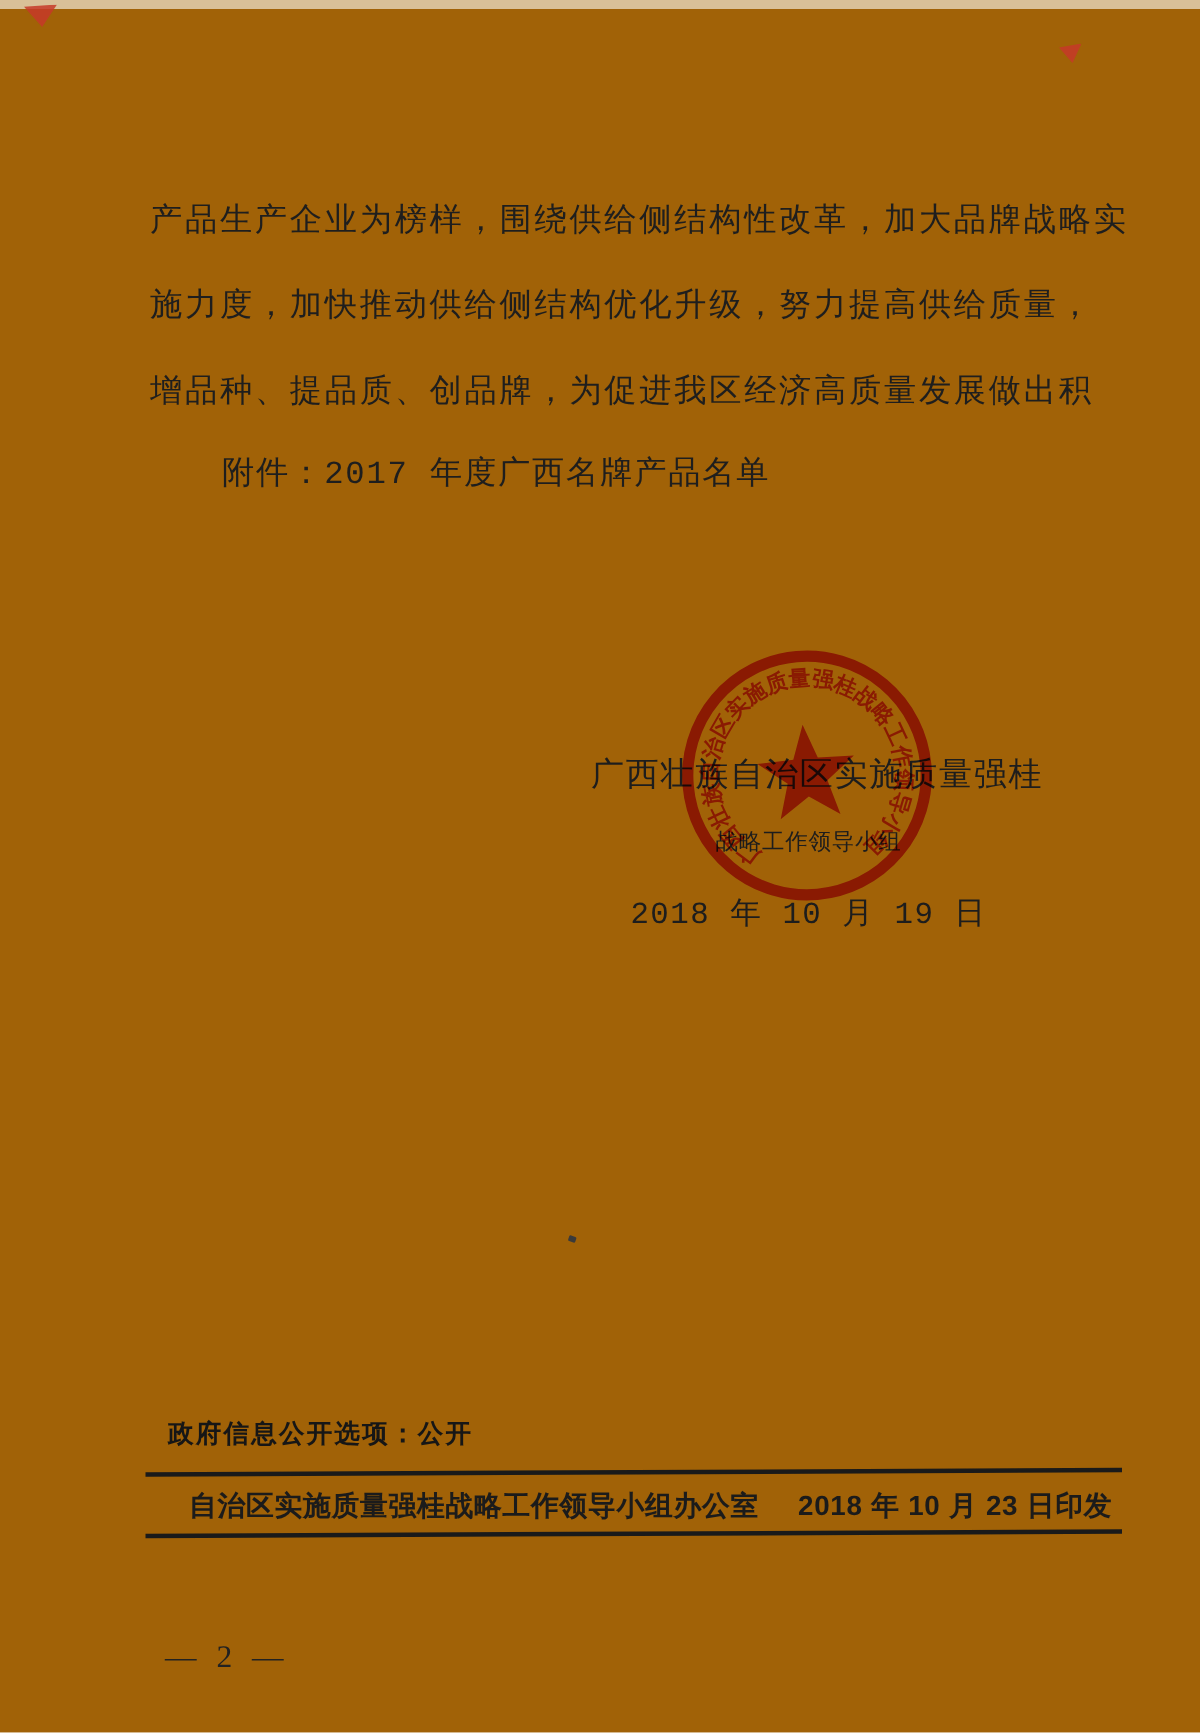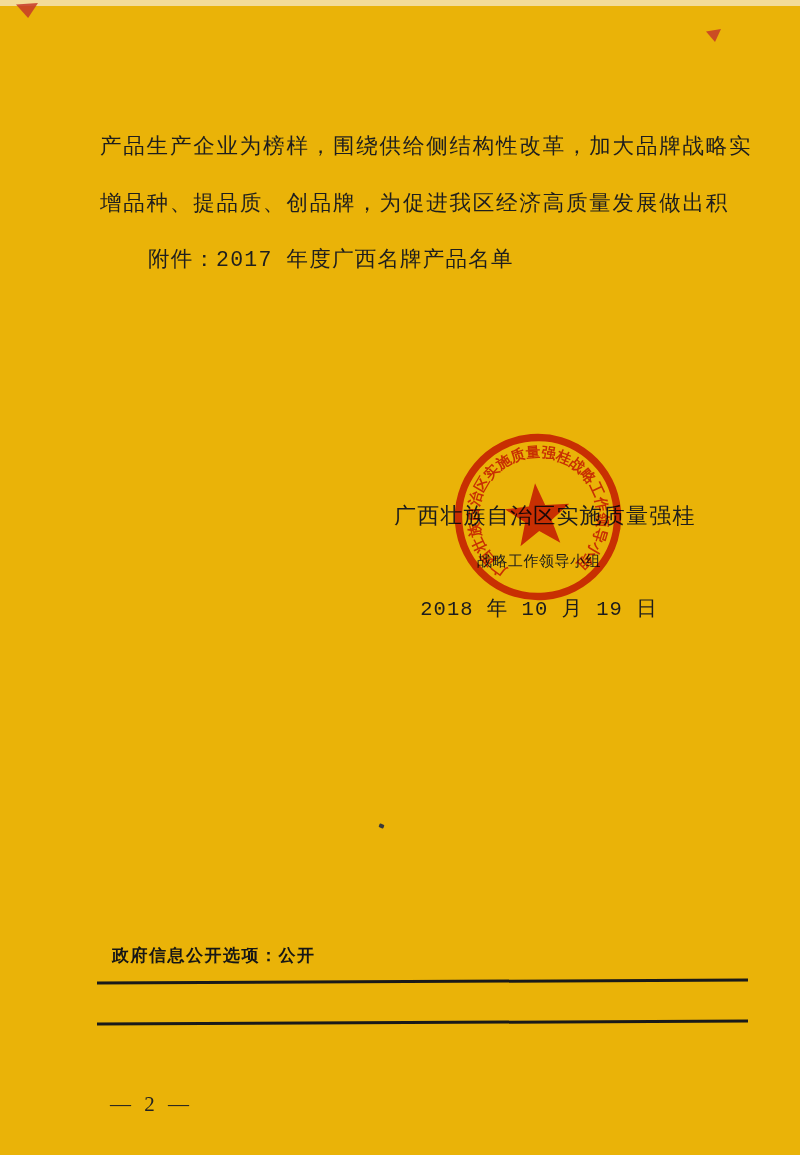--- a/index.html
+++ b/index.html
@@ -5,21 +5,21 @@
   * { margin: 0; padding: 0; box-sizing: border-box; }
   html, body { width: 800px; }
   body {
     font-family: "Liberation Serif", "DejaVu Serif", serif;
     background: #ffffff;
   }
   .page {
     position: relative;
     width: 800px;
     height: 1155px;
-    background: #eab308;
+    background: #a16207;
     overflow: hidden;
   }
   .top-band {
     position: absolute;
     left: 0; top: 0;
     width: 800px; height: 6px;
     background: #f7f3e6;
     opacity: .65;
   }
   
@@ -163,20 +163,21 @@
 </head>
 <body>
 
 <div class="page">
   <div class="top-band"></div>
   <div class="corner-mark corner-mark-left"></div>
   <div class="corner-mark corner-mark-right"></div>
 
   <div class="doc-body">
     <div class="doc-line">产品生产企业为榜样，围绕供给侧结构性改革，加大品牌战略实</div>
+    <div class="doc-line">施力度，加快推动供给侧结构优化升级，努力提高供给质量，</div>
     <div class="doc-line">增品种、提品质、创品牌，为促进我区经济高质量发展做出积</div>
     <div class="doc-line attachment">附件：2017 年度广西名牌产品名单</div>
   </div>
 
   <div class="signature">
     <div class="sig-line sig-org1">广西壮族自治区实施质量强桂</div>
     <div class="sig-line sig-org2">战略工作领导小组</div>
     <div class="sig-line sig-date">2018 年 10 月 19 日</div>
   </div>
 
@@ -190,16 +191,19 @@
       <text class="seal-arc-text" fill="#d5281e">
         <textPath href="#sealArc" startOffset="0">广西壮族自治区实施质量强桂战略工作领导小组</textPath>
       </text>
     </svg>
   </div>
 
   <div class="speck"></div>
 
   <div class="footer-disclosure">政府信息公开选项：公开</div>
   <div class="rule rule-1"></div>
+  <div class="footer-issuer-row">
+    <span class="issuer">自治区实施质量强桂战略工作领导小组办公室</span><span class="print-date">2018 年 10 月 23 日印发</span>
+  </div>
   <div class="rule rule-2"></div>
 
   <div class="page-number">— 2 —</div>
 </div>
 
 </body></html>

